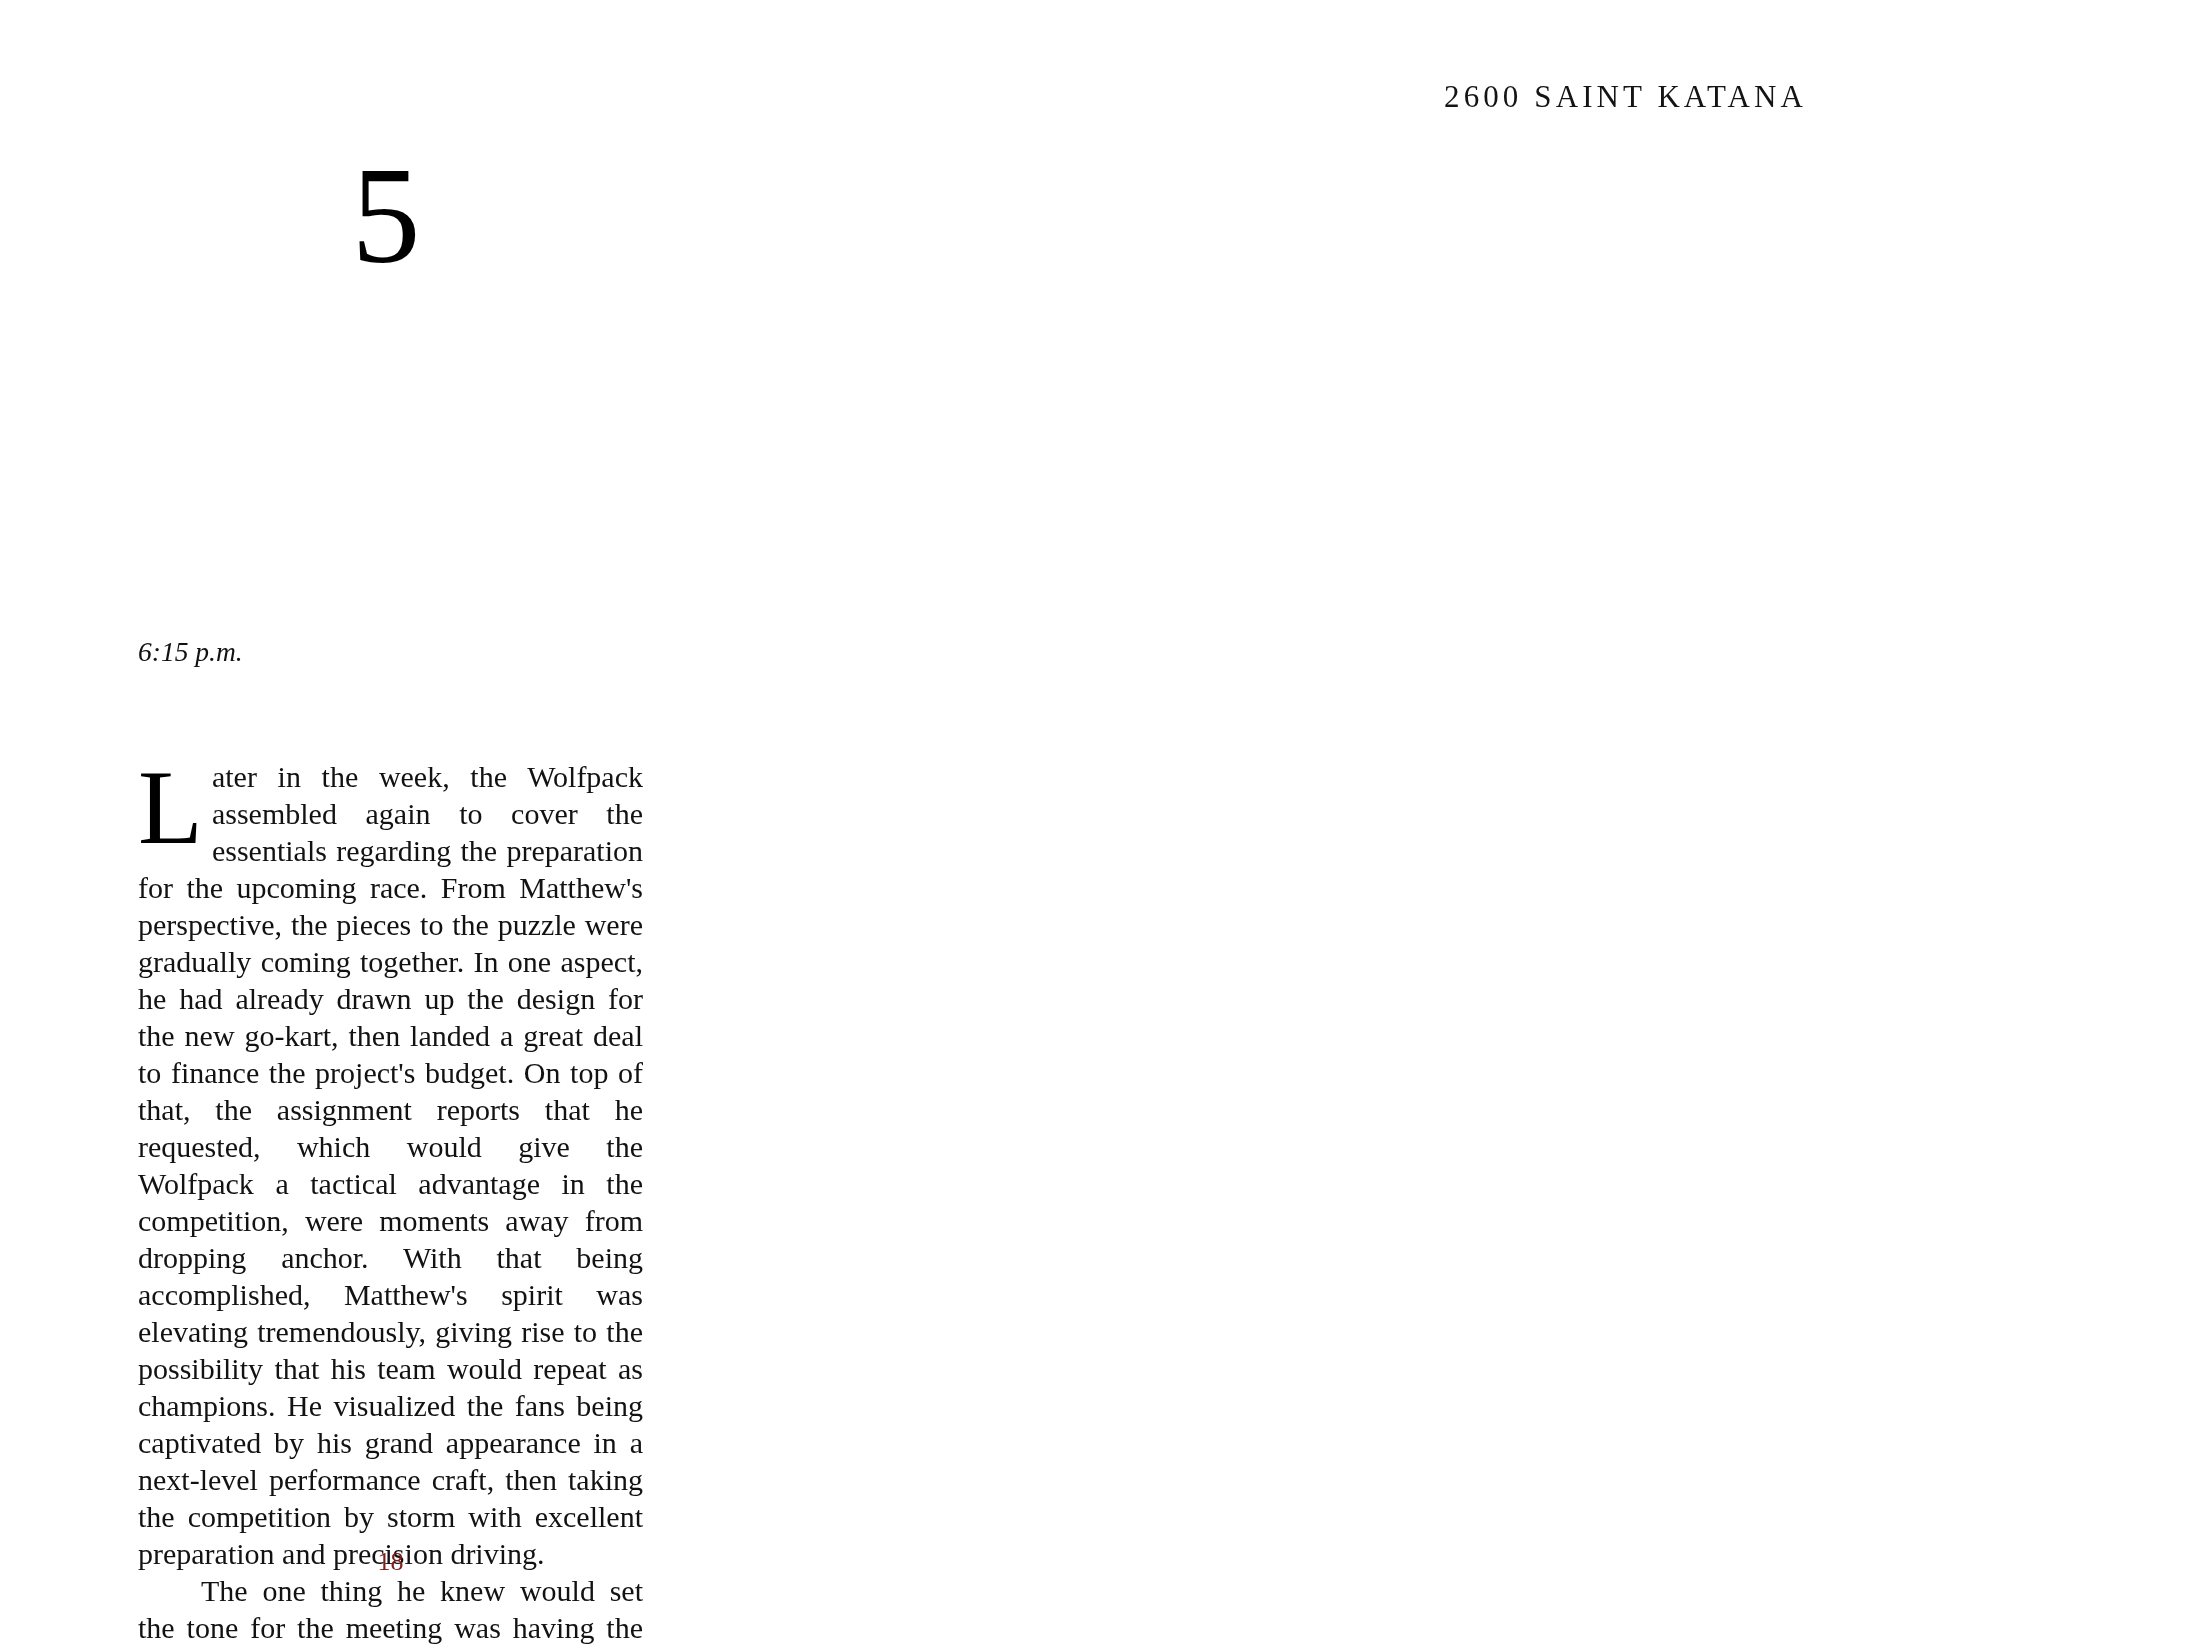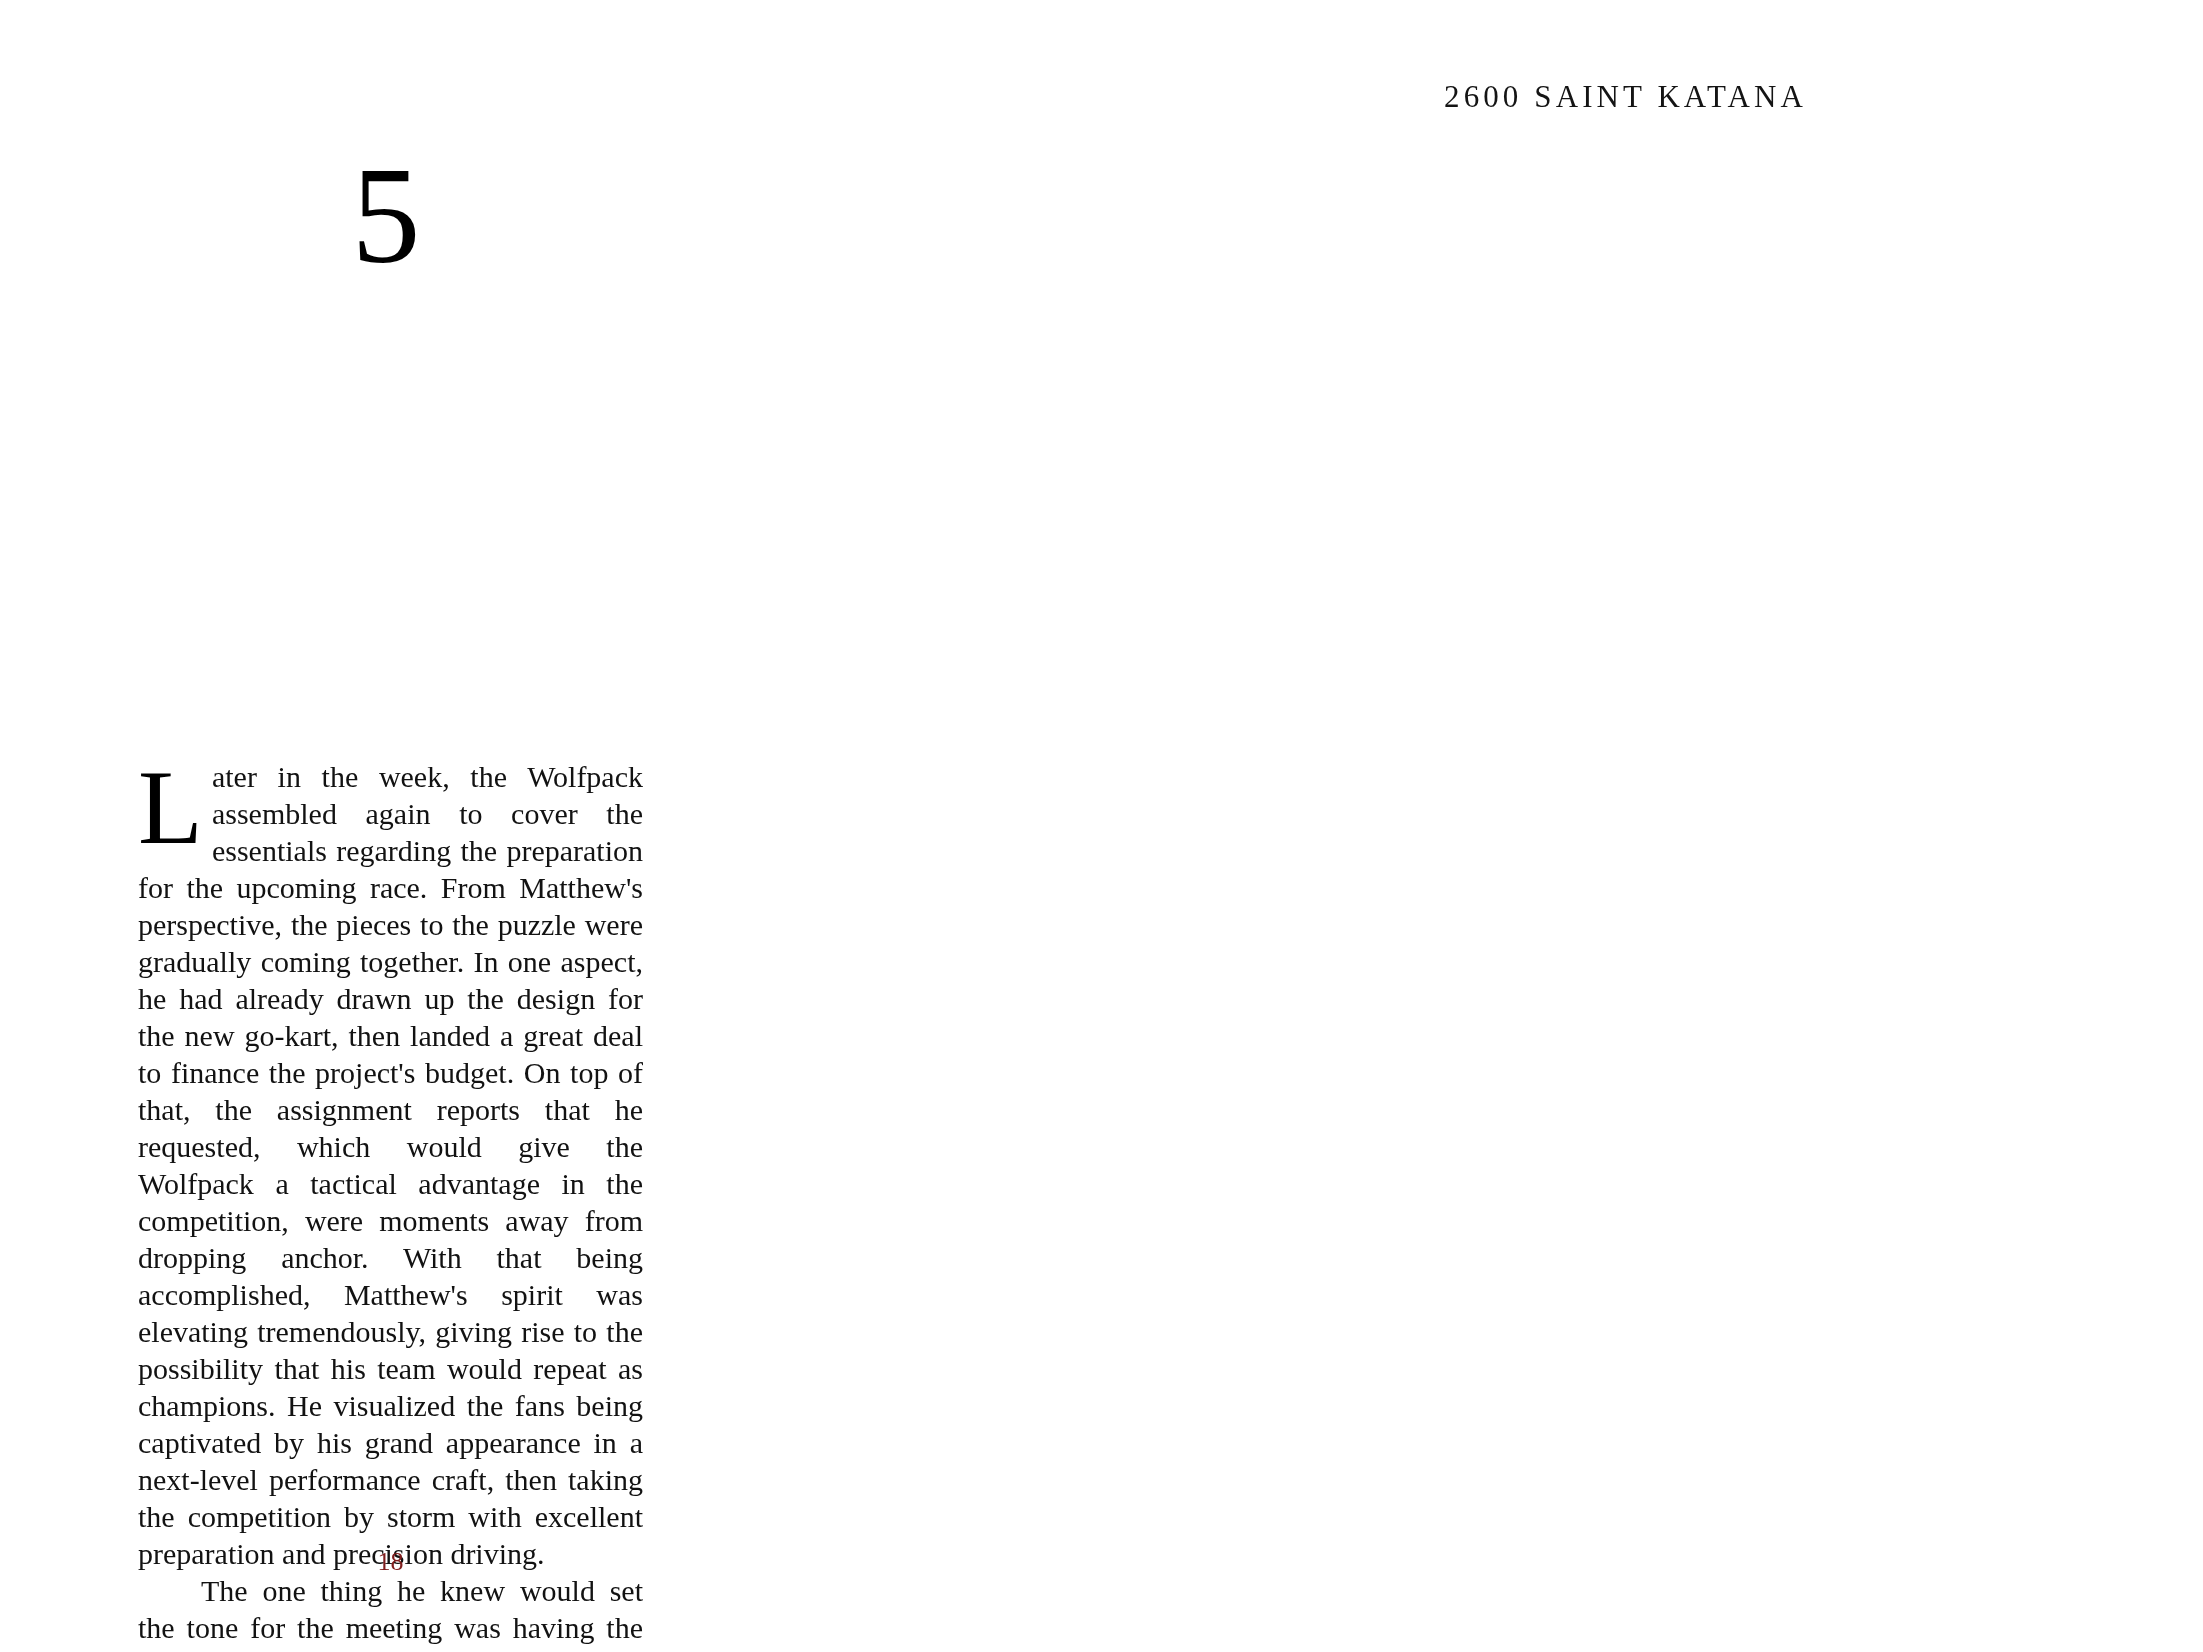--- a/index.html
+++ b/index.html
@@ -117,20 +117,21 @@
 </head>
 <body>
 
 <div class="spread">
 
   <div class="page page-verso">
 
     <div class="chapter-number">5</div>
 
     <div class="chapter-subhead">
+      <div>6:15 p.m.</div>
     </div>
 
     <div class="textblock-verso">
       <p class="body no-indent dropcap-para">Later in the week, the Wolfpack assembled again to cover the essentials regarding the preparation for the upcoming race. From Matthew's perspective, the pieces to the puzzle were gradually coming together. In one aspect, he had already drawn up the design for the new go-kart, then landed a great deal to finance the project's budget. On top of that, the assignment reports that he requested, which would give the Wolfpack a tactical advantage in the competition, were moments away from dropping anchor. With that being accomplished, Matthew's spirit was elevating tremendously, giving rise to the possibility that his team would repeat as champions. He visualized the fans being captivated by his grand appearance in a next-level performance craft, then taking the competition by storm with excellent preparation and precision driving.</p>
       <p class="body">The one thing he knew would set the tone for the meeting was having the round table covered with refreshments and, next to it, a small Styrofoam cooler filled with ice and bottled spring water. The snacks consisted of Sahrya's chocolate chip cookies and brownies, Kamryn's sour cream and onion potato chips, and Grace's Raisinets. Up front, in the center of the clubhouse, he had a fifty-inch blackboard that he planned to use for the duration of their gathering.</p>
     </div>
 
     <div class="folio folio-verso">18</div>
   </div>
 

